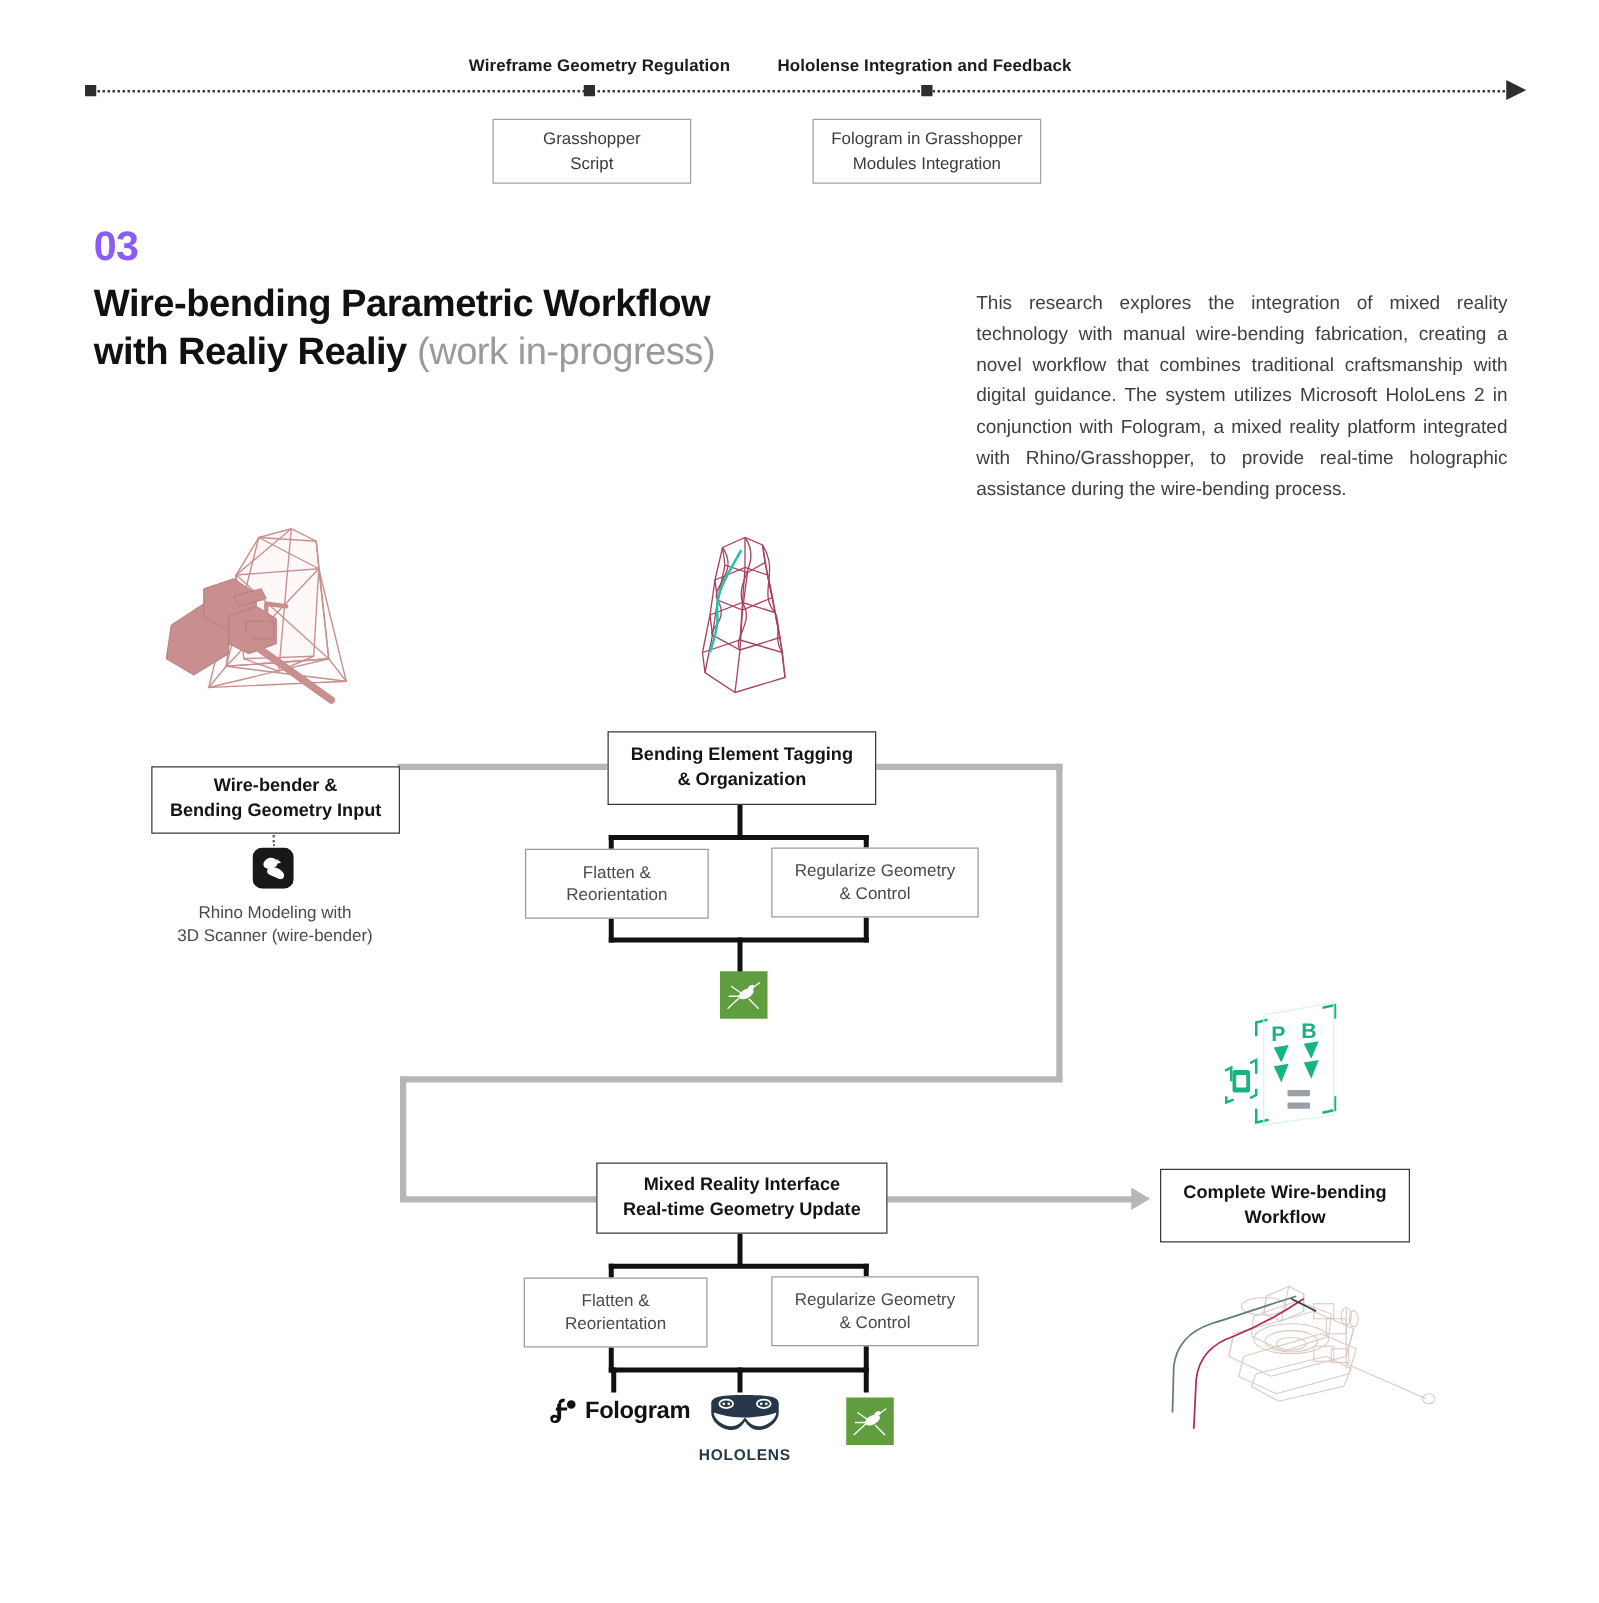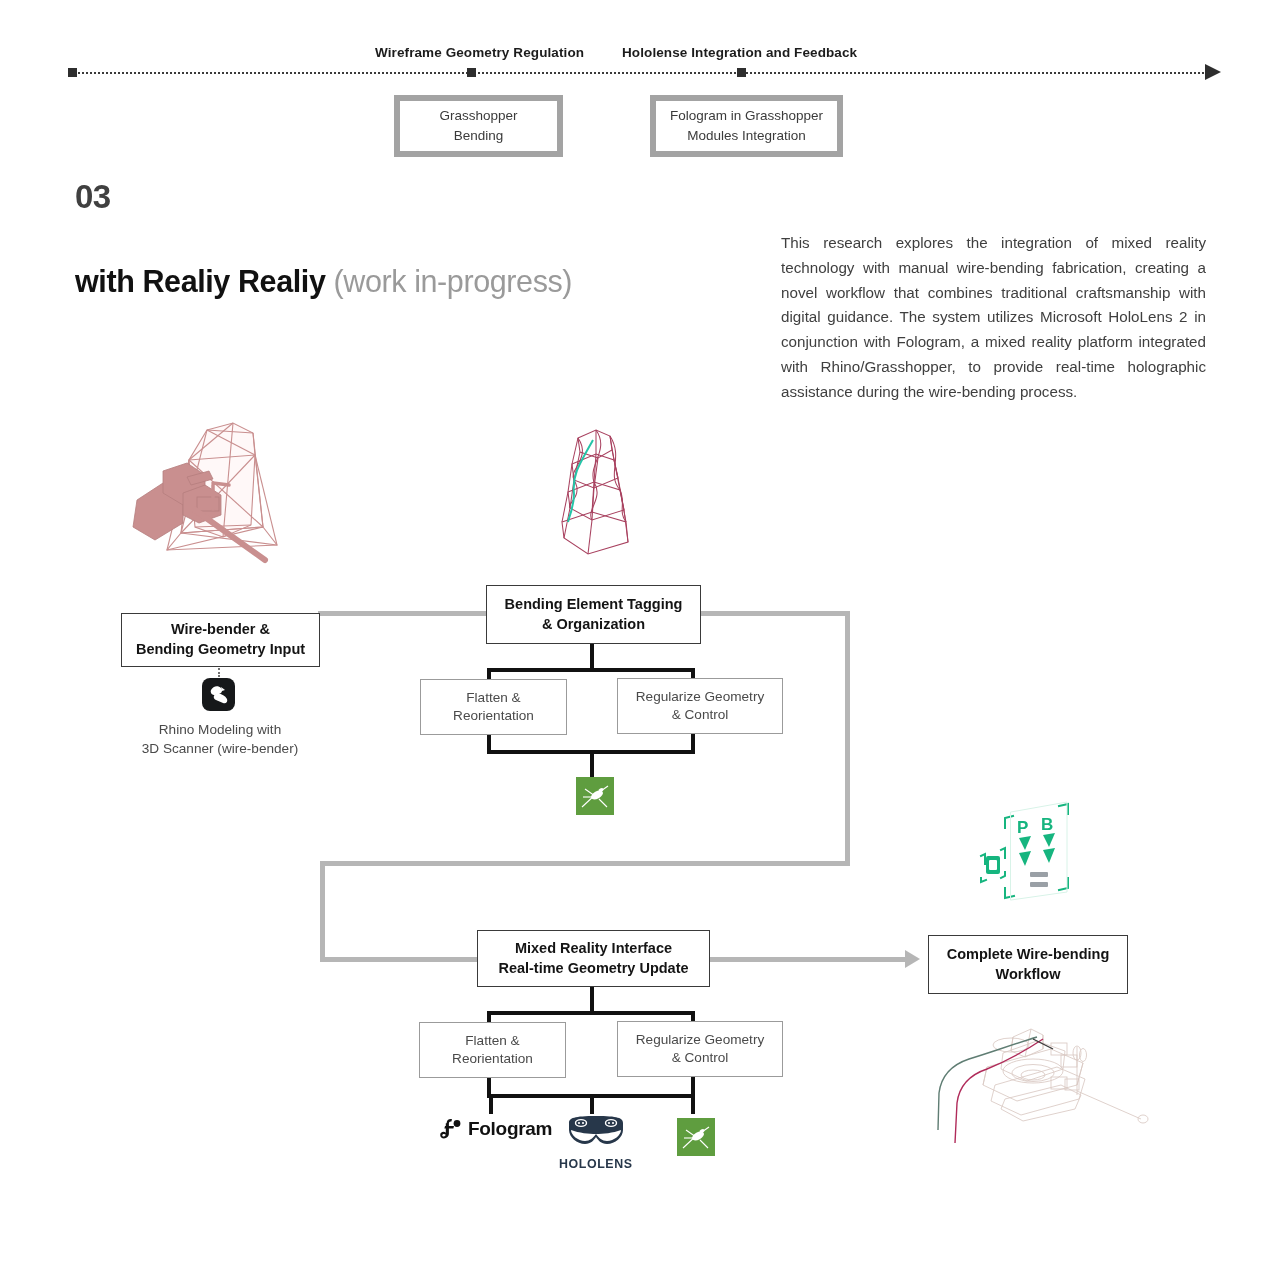--- a/index.html
+++ b/index.html
@@ -21,28 +21,28 @@
     position:absolute;left:73px;top:72px;width:1135px;height:0;
     border-top:2.5px dotted #3a3a3a;
   }
   .tl-square{position:absolute;width:9px;height:9px;background:#2e2e2e;top:68px;}
   .tl-arrow{
     position:absolute;left:1205px;top:64px;width:0;height:0;
     border-top:8px solid transparent;border-bottom:8px solid transparent;
     border-left:16px solid #2e2e2e;
   }
   .tl-box{
-    position:absolute;border:6px solid #a3a3a3;background:#fff;
+    position:absolute;border:1px solid #a3a3a3;background:#fff;
     display:flex;align-items:center;justify-content:center;text-align:center;
     font-size:13.5px;color:#3b3b3b;line-height:1.45;
   }
 
   
   #titleblock{position:absolute;left:75px;top:180px;width:660px;}
-  #num{font-size:33px;font-weight:800;letter-spacing:-.5px;line-height:1;color:#404040;}
+  #num{font-size:33px;font-weight:800;letter-spacing:-.5px;line-height:1;color:#8b5cf6;}
   #h1{font-size:30.5px;font-weight:800;line-height:1.25;letter-spacing:-.4px;color:#111;margin-top:11px;}
   #h1 .wip{font-weight:400;color:#9a9a9a;}
   #subtitle{font-size:17px;color:#666;margin-top:14px;font-weight:400;letter-spacing:.1px;}
 
   
   #abstract{
     position:absolute;left:781px;top:231px;width:425px;
     font-size:15.2px;line-height:1.63;color:#3f3f3f;text-align:justify;
   }
 
@@ -89,35 +89,35 @@
 
   <div class="tl-line"></div>
   <div class="tl-square" style="left:68px;"></div>
   <div class="tl-square" style="left:467px;"></div>
   <div class="tl-square" style="left:737px;"></div>
   <div class="tl-arrow"></div>
 
   <div class="tl-box" style="left:394px;top:95px;width:157px;height:50px;">
     <div>
       <div>Grasshopper</div>
-      <div>Bending</div>
+      <div>Script</div>
     </div>
   </div>
   <div class="tl-box" style="left:650px;top:95px;width:181px;height:50px;">
     <div>
       <div>Fologram in Grasshopper</div>
       <div>Modules Integration</div>
     </div>
   </div>
 </div>
 
 <div id="titleblock">
   <div id="num">03</div>
   <div id="h1">
-    <br>
+    <span>Wire-bending Parametric Workflow</span><br>
     <span>with Realiy Realiy</span>
     <span class="wip">(work in-progress)</span>
   </div>
 </div>
 
 <div id="abstract">This research explores the integration of mixed reality technology with manual wire-bending fabrication, creating a novel workflow that combines traditional craftsmanship with digital guidance. The system utilizes Microsoft HoloLens 2 in conjunction with Fologram, a mixed reality platform integrated with Rhino/Grasshopper, to provide real-time holographic assistance during the wire-bending process.</div>
 
 <svg class="abs" style="left:125px;top:405px;" width="215" height="175">
   <g stroke="#c98f8f" stroke-width="1.1" fill="none">
 

